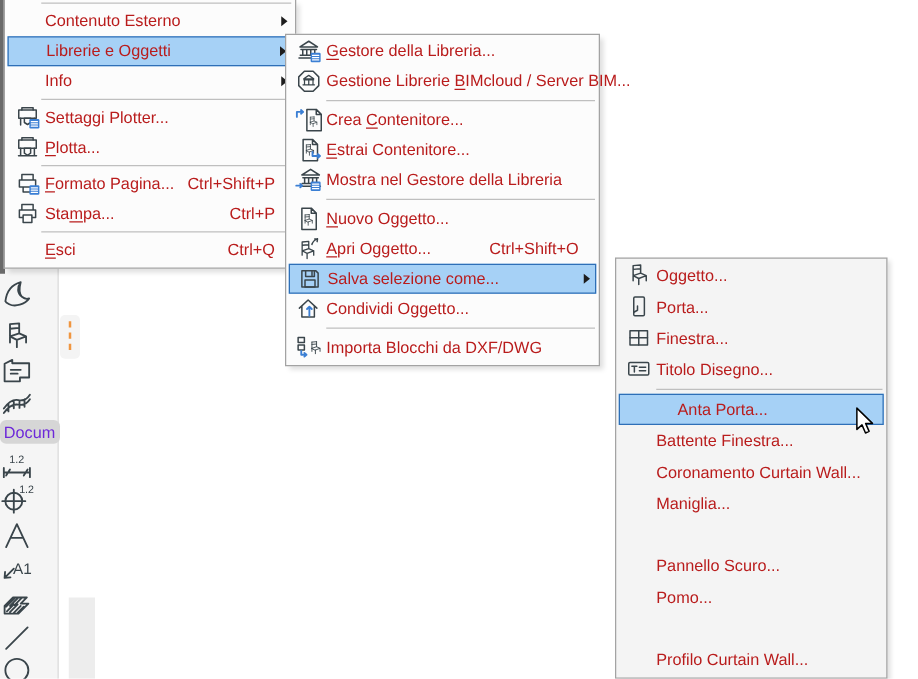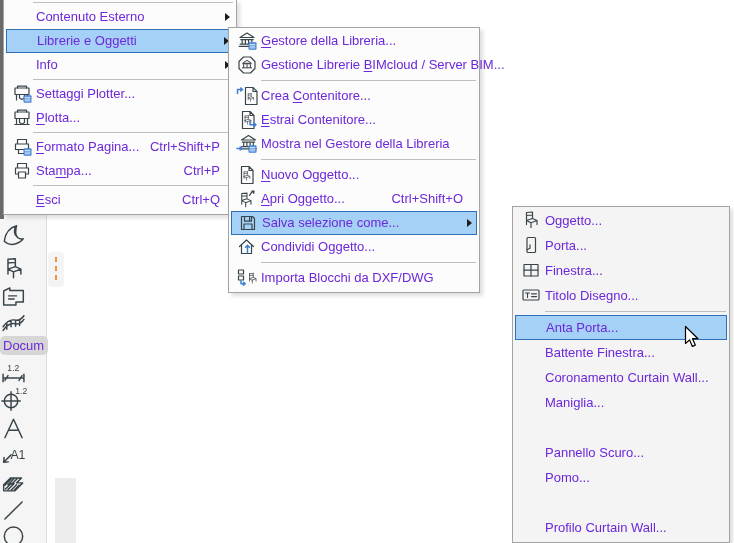--- a/index.html
+++ b/index.html
@@ -35,25 +35,25 @@
   }
   .orange-marker{
     position:absolute;left:48px;top:252px;width:16px;height:35px;
     background:#f4f4f4;border-radius:4px;z-index:1;
   }
   
   .menu{
     position:absolute;background:#fcfcfc;border:1px solid #a3a3a3;
     box-shadow:3px 3px 4px rgba(0,0,0,.13);
     box-sizing:border-box;padding:1px 0 2px 0;
-    font-size:13px;color:#6d28d9;
+    font-size:13px;color:#b91c1c;
   }
   .menu1{left:3px;top:0;width:234px;border-top:none;z-index:10;padding-top:0;}
   .menu2{left:228px;top:27px;width:252px;z-index:20;}
-  .menu3{left:512px;top:206px;width:218px;z-index:30;background:#f4f4f4;}
+  .menu3{left:492px;top:206px;width:218px;z-index:30;background:#f4f4f4;}
   .menu-row{
     position:relative;height:24px;line-height:24px;
     white-space:nowrap;cursor:default;
   }
   .menu3 .menu-row{height:25px;line-height:25px;}
   .mi-icon{
     position:absolute;left:7px;top:1px;width:22px;height:22px;
     display:inline-flex;align-items:center;justify-content:center;
   }
   .mi-icon svg{width:22px;height:22px;}
@@ -62,21 +62,21 @@
   .mi-shortcut{position:absolute;right:16px;top:0;}
   .mi-arrow{
     position:absolute;right:6px;top:50%;margin-top:-4px;
     width:0;height:0;border-left:5px solid #1d1d1d;
     border-top:4px solid transparent;border-bottom:4px solid transparent;
   }
   .menu-row.hl{
     margin:0 2px;height:24px;line-height:22px;
     background:#a6d1f6;border:1px solid #2e6fb7;box-sizing:border-box;
   }
-  .menu3 .menu-row.hl{height:25px;line-height:23px;}
+  .menu3 .menu-row.hl{height:25px;line-height:23px;padding-left:16px;}
   .menu-row.hl .mi-icon{left:5px;top:0;}
   .menu-row.hl .mi-label{padding-left:30px;}
   .menu-row.hl .mi-arrow{right:4px;}
   .menu-sep{
     border-top:1px solid #bfbfbf;height:0;
     margin:2px 3px 2px 29px;
   }
   .menu2 .menu-sep,.menu3 .menu-sep{margin:3px 3px 3px 32px;}
   
   .cursor{position:absolute;left:684px;top:325px;z-index:50;}

